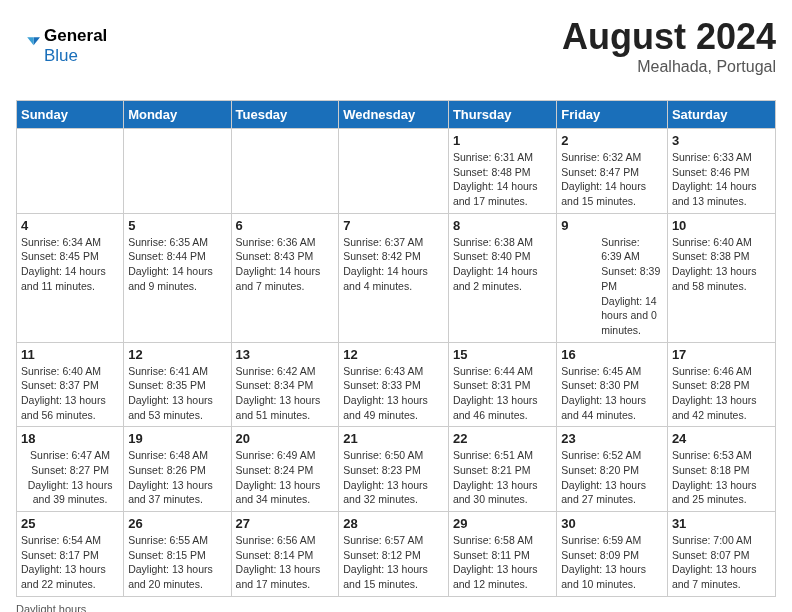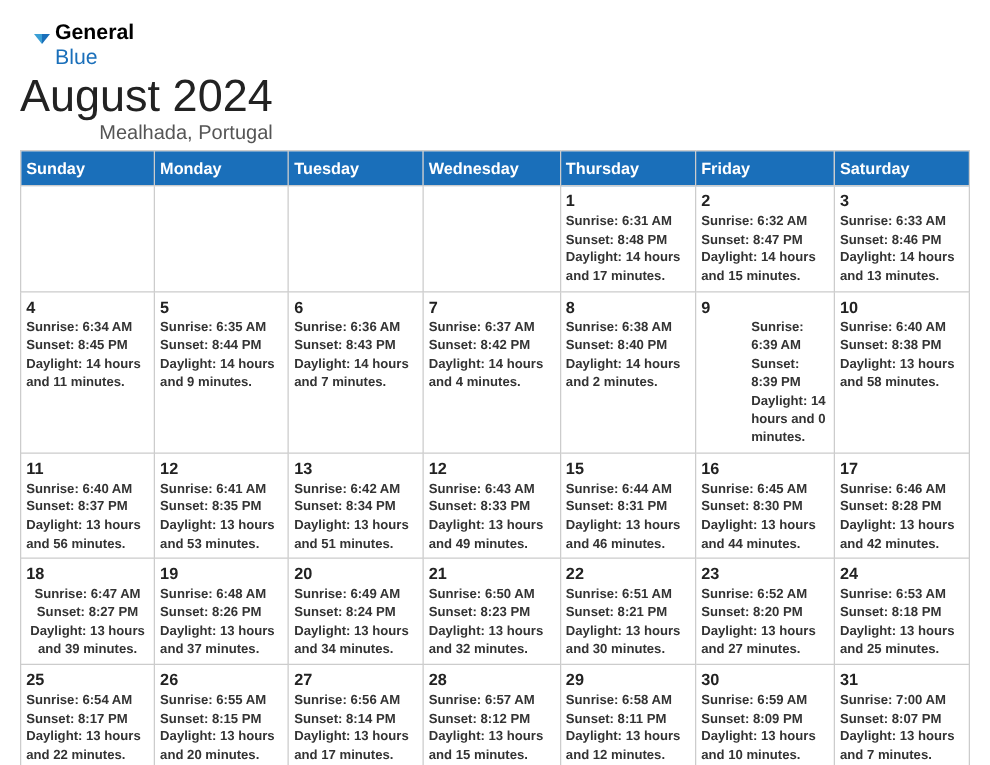--- a/index.html
+++ b/index.html
@@ -6,39 +6,38 @@
     body {
       font-family: Arial, sans-serif;
       background: #fff;
       width: 792px;
       min-height: 612px;
       padding: 16px;
     }
     .header {
       display: flex;
       justify-content: space-between;
-      align-items: flex-start;
-      margin-bottom: 4px;
-      flex-direction: column;
+      align-items: center;
+      margin-bottom: 24px;
     }
     .logo {
       display: flex;
       align-items: center;
       gap: 4px;
     }
     .logo-icon {
       width: 24px;
       height: 24px;
     }
     .title-block {
       text-align: right;
     }
     .month-title {
       font-size: 36px;
-      font-weight: normal;
+      font-weight: bold;
       color: #222;
     }
     .location {
       font-size: 16px;
       color: #555;
     }
     .calendar {
       width: 100%;
       border-collapse: collapse;
       font-size: 11px;
@@ -62,21 +61,20 @@
     .day-num {
       font-size: 13px;
       font-weight: bold;
       color: #222;
       margin-bottom: 2px;
     }
     .day-info {
       font-size: 10.5px;
       color: #333;
       line-height: 1.4;
-      font-weight: bold;
     }
     .empty-cell {
       background: #fff;
     }
     .footer-note {
       margin-top: 6px;
       font-size: 11px;
       color: #555;
     }
   </style>

